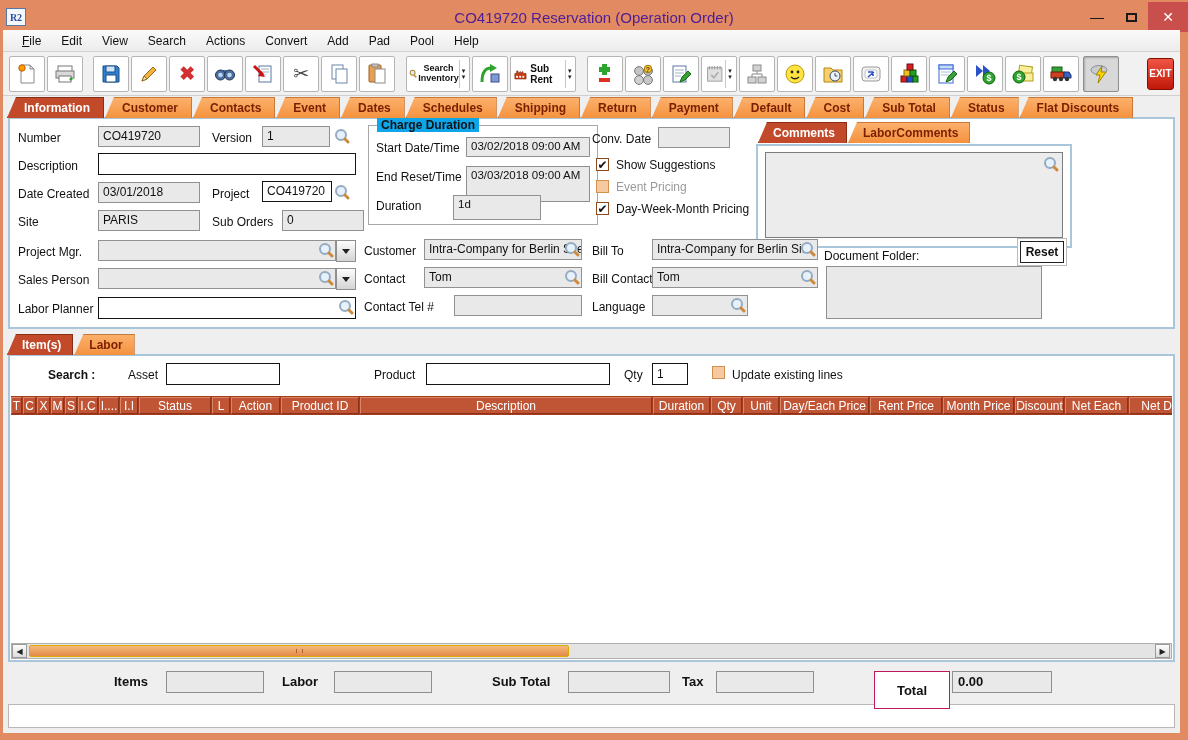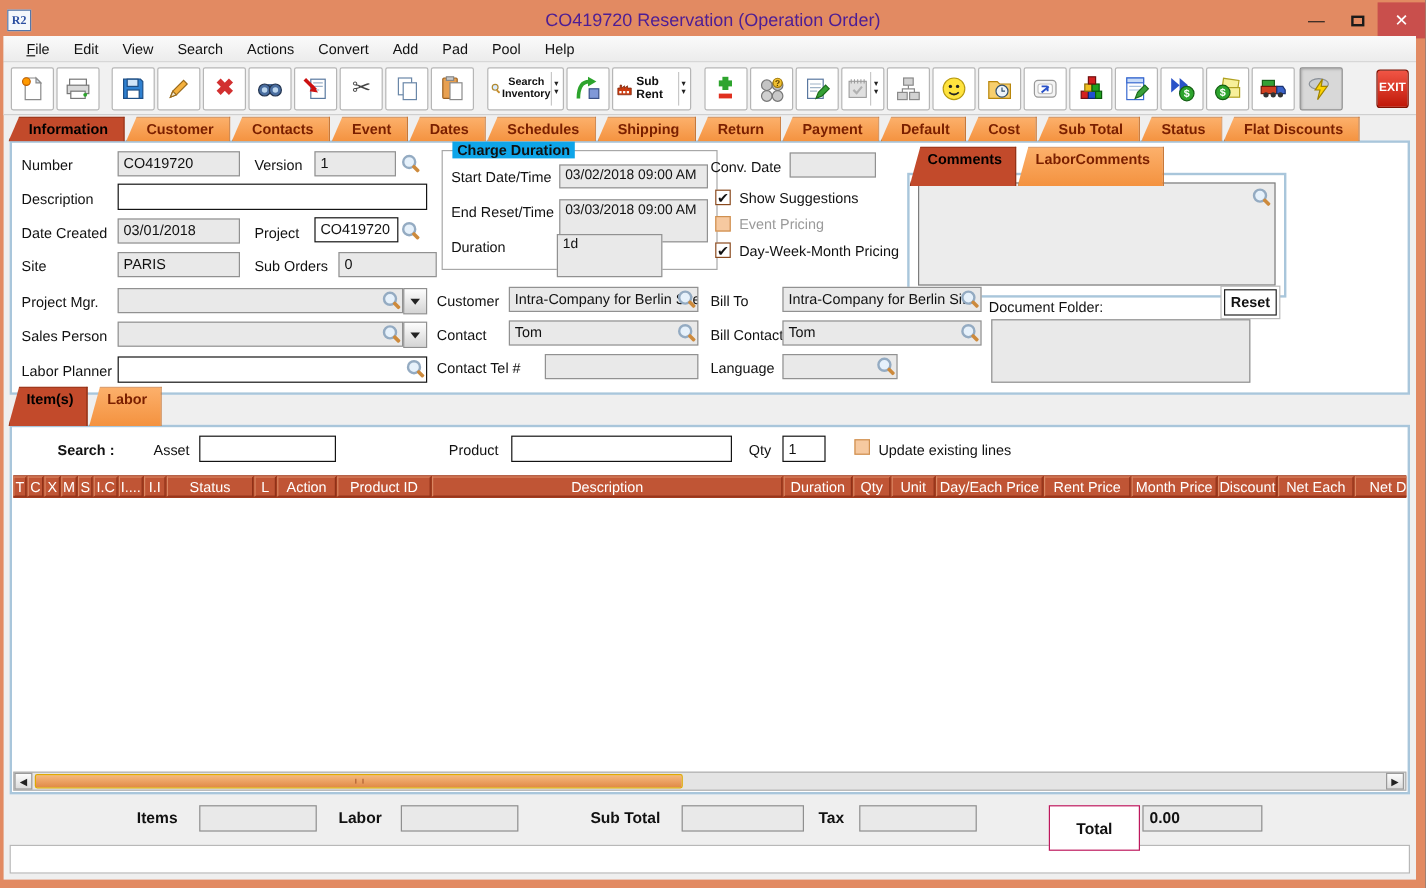--- a/index.html
+++ b/index.html
@@ -38,22 +38,22 @@
           padding:0 2px;height:28px;font-size:7px;line-height:6px;color:#222;}
   .pressed{background:#d8d8d8;border:1px solid #8f8f8f;box-shadow:inset 1px 1px 2px #aaa;}
   .exitbtn{height:32px;width:34px;margin-left:26px;background:linear-gradient(#f05545,#c01808);border:1px solid #801000;
            border-radius:3px;color:#fff;font-weight:bold;font-size:10px;display:flex;align-items:center;justify-content:center;}
 
   
   .tabrow{display:flex;align-items:flex-end;height:22px;padding-left:4px;position:relative;z-index:3;}
   .tab{height:21px;padding:3px 13px 2px 16px;font-size:12px;font-weight:bold;color:#7a1f00;
        background:linear-gradient(#FCB06B,#F4923F);border:1px solid #c87838;border-bottom:none;
        clip-path:polygon(9px 0,100% 0,100% 100%,0 100%);margin-right:1px;white-space:nowrap;}
-  .tab.active{background:#C24A2B;color:#000000;border-color:#8a2f15;}
-  .tab.small{height:33px;padding:3px 11px 2px 14px;}
+  .tab.active{background:#C24A2B;color:#ffffff;border-color:#8a2f15;}
+  .tab.small{height:21px;padding:3px 11px 2px 14px;}
 
   
   .panel{position:relative;margin:0 5px;background:#fff;border:2px solid #A9C6DB;box-shadow:inset 0 0 0 1px #fff;}
   .lbl{position:absolute;font-size:12px;color:#111;white-space:nowrap;}
   .f{position:absolute;height:21px;border:1px solid #919191;background:#E9E9E9;font-size:12px;padding:2px 4px;
      color:#111;white-space:nowrap;overflow:hidden;}
   .f.white{background:#fff;border:1.5px solid #141414;}
   .f.small-t{font-size:11.5px;}
   .fin{position:absolute;height:22px;border:1.5px solid #141414;background:#fff;font-size:12px;padding:2px 4px;
        font-family:"Liberation Sans",sans-serif;color:#111;}
@@ -407,21 +407,21 @@
           <span class="inmag mag"></span>
         </div>
 
       <div class="groupbox" style="left:358px;top:6px;width:230px;height:100px">
         <div class="grouptitle">Charge Duration</div>
         <div class="lbl" style="left:7px;top:15px">Start Date/Time</div>
         <div class="f small-t" style="left:97px;top:11px;width:124px;height:20px">03/02/2018 09:00 AM</div>
         <div class="lbl" style="left:7px;top:44px">End Reset/Time</div>
         <div class="f small-t" style="left:97px;top:40px;width:124px;height:36px">03/03/2018 09:00 AM</div>
         <div class="lbl" style="left:7px;top:73px">Duration</div>
-        <div class="f small-t" style="left:95px;top:69px;width:88px;height:36px">1d</div>
+        <div class="f small-t" style="left:84px;top:69px;width:88px;height:25px">1d</div>
       </div>
 
       <div class="lbl" style="left:582px;top:13px">Conv. Date</div>
       <div class="f" style="left:648px;top:8px;width:72px"></div>
 
       <span class="cb" style="left:586px;top:39px">✔</span>
       <span class="cb-label" style="left:606px;top:39px">Show Suggestions</span>
       <span class="cb peach" style="left:586px;top:61px"></span>
       <span class="cb-label dis" style="left:606px;top:61px">Event Pricing</span>
       <span class="cb" style="left:586px;top:83px">✔</span>

